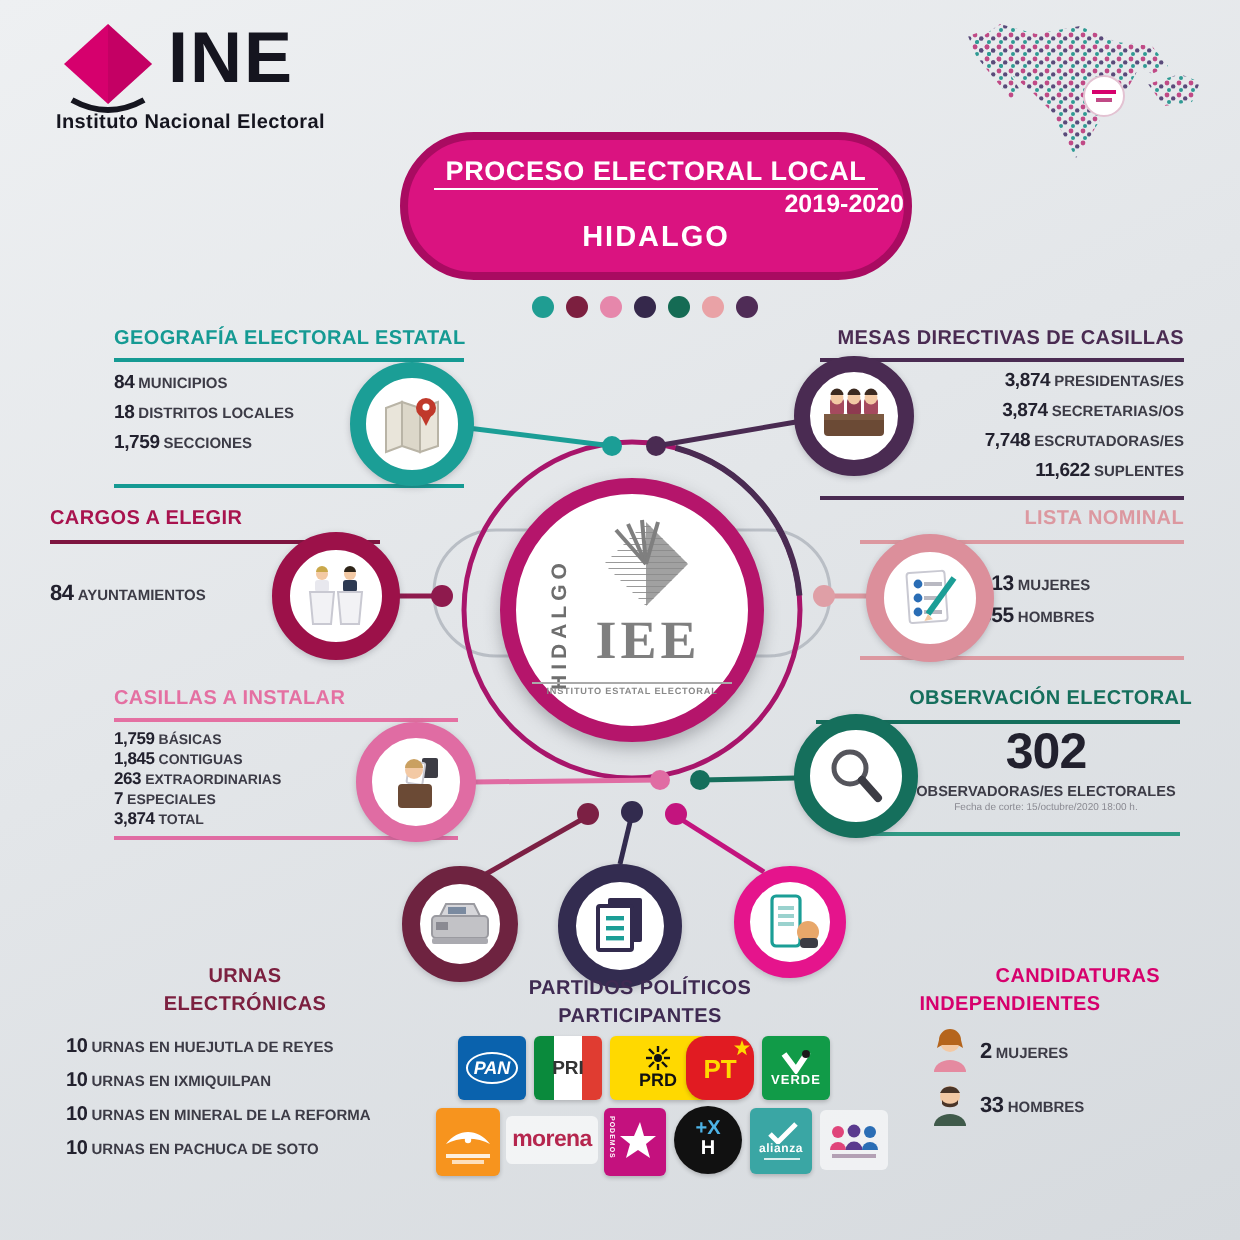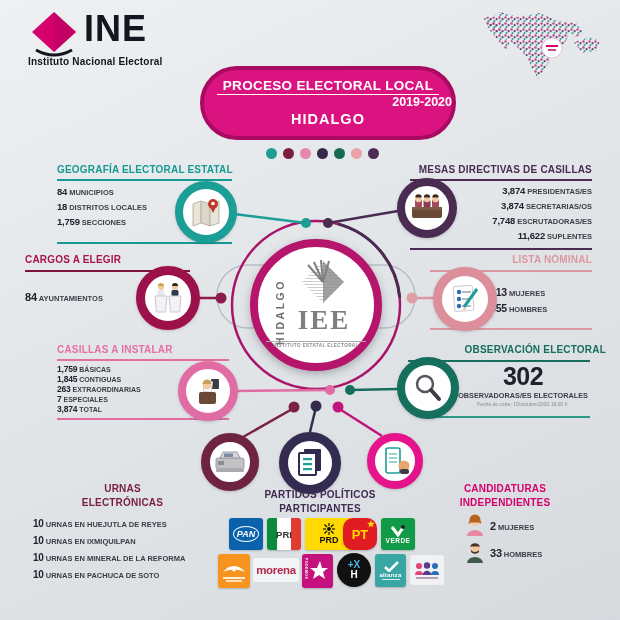--- a/index.html
+++ b/index.html
@@ -185,21 +185,21 @@
   <div class="ring" style="left:178px;top:361px;width:60px;height:60px;border:8px solid #e06ca3;">
     <svg width="32" height="32" viewBox="0 0 32 32">
       <rect x="19" y="4" width="8" height="10" rx="1" fill="#3c3c44"></rect>
       <rect x="12" y="6" width="8" height="11" rx="1" fill="#fff" stroke="#c9c9d2" stroke-width="1" transform="rotate(8 16 11)"></rect>
       <circle cx="15" cy="10" r="4.5" fill="#f3c9a4"></circle>
       <path d="M10.5,9 a4.5,4.5 0 0 1 9,0" fill="#caa061"></path>
       <rect x="7" y="17" width="17" height="12" rx="2" fill="#6b4a35"></rect>
     </svg>
   </div>
 
-  <div class="abs ttl" style="right:14px;top:344px;color:#156f5c;padding-left:40px;">OBSERVACIÓN ELECTORAL</div>
+  <div class="abs ttl" style="right:24px;top:344px;color:#156f5c;padding-left:40px;">OBSERVACIÓN ELECTORAL</div>
   <div class="rule" style="right:30px;top:360px;width:182px;background:#156f5c;"></div>
   <div class="abs" style="left:448px;top:362px;width:150px;text-align:center;font-size:25px;font-weight:bold;color:#22212e;letter-spacing:-.5px;">302</div>
   <div class="abs" style="left:448px;top:391px;width:150px;text-align:center;font-size:7.3px;font-weight:bold;color:#3c3b46;">OBSERVADORAS/ES ELECTORALES</div>
   <div class="abs" style="left:448px;top:401px;width:150px;text-align:center;font-size:5px;color:#8a8a92;">Fecha de corte: 15/octubre/2020 18:00 h.</div>
   <div class="rule" style="right:30px;top:416px;width:155px;background:#2f9a84;"></div>
   <div class="ring" style="left:397px;top:357px;width:62px;height:62px;border:8px solid #156f5c;">
     <svg width="32" height="32" viewBox="0 0 32 32">
       <circle cx="13" cy="12" r="8" fill="none" stroke="#55555c" stroke-width="2.5"></circle>
       <line x1="19" y1="18" x2="27" y2="27" stroke="#3c3c44" stroke-width="4" stroke-linecap="round"></line>
     </svg>
@@ -338,21 +338,21 @@
       <circle cx="6" cy="4" r="3" fill="#e0447a"></circle>
         <path d="M2,13 a4,4 0 0 1 8,0" fill="#e0447a"></path>
       <circle cx="14" cy="3.5" r="3.2" fill="#5a3a8e"></circle>
         <path d="M9.8,13 a4.2,4.2 0 0 1 8.4,0" fill="#5a3a8e"></path>
       <circle cx="22" cy="4" r="3" fill="#2a6db5"></circle>
         <path d="M18,13 a4,4 0 0 1 8,0" fill="#2a6db5"></path>
     </svg>
     <div style="width:22px;height:1.5px;background:#8a6a8a;opacity:.6;margin-top:1.5px;"></div>
   </div>
 
-  <div class="abs ttl" style="left:430px;top:483px;width:150px;text-align:center;color:#d6006d;">CANDIDATURAS</div>
+  <div class="abs ttl" style="left:430px;top:483px;width:150px;text-align:right;color:#d6006d;">CANDIDATURAS</div>
   <div class="abs ttl" style="left:430px;top:497px;width:150px;text-align:center;color:#d6006d;">INDEPENDIENTES</div>
   <svg class="abs" style="left:465px;top:514px;" width="20" height="22" viewBox="0 0 20 22">
     <circle cx="10" cy="7" r="5" fill="#f3c9a4"></circle>
       <path d="M4.5,6 a5.5,5.5 0 0 1 11,0 l1,4 -2.5,-1.5 -8,0 -2.5,1.5 Z" fill="#b5651d"></path>
     <path d="M2,22 a8,6 0 0 1 16,0" fill="#e58aa0"></path>
   </svg>
   <div class="stat" style="left:490px;top:520px;"><b style="font-size:11px">2</b><span>MUJERES</span></div>
   <svg class="abs" style="left:465px;top:541px;" width="20" height="22" viewBox="0 0 20 22">
     <circle cx="10" cy="7" r="5" fill="#f3c9a4"></circle>
       <path d="M5,5.5 a5.5,5.5 0 0 1 10,0 Z" fill="#4a3528"></path>

